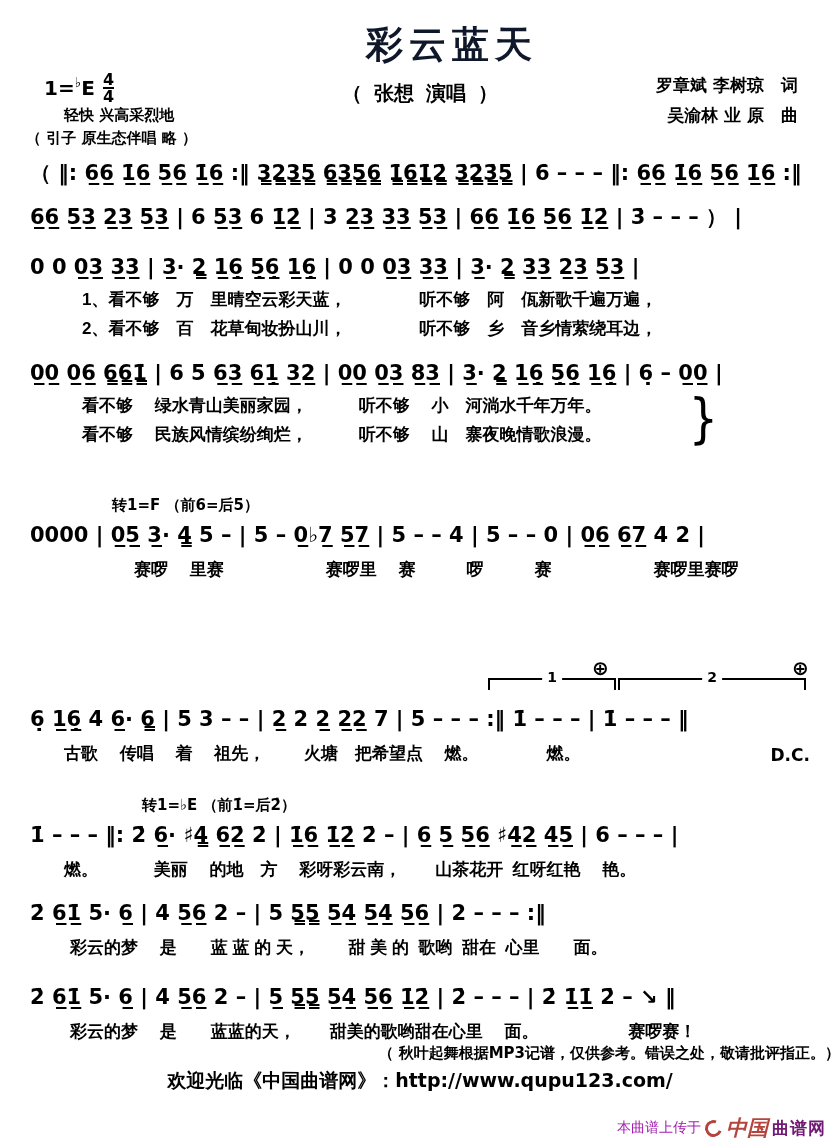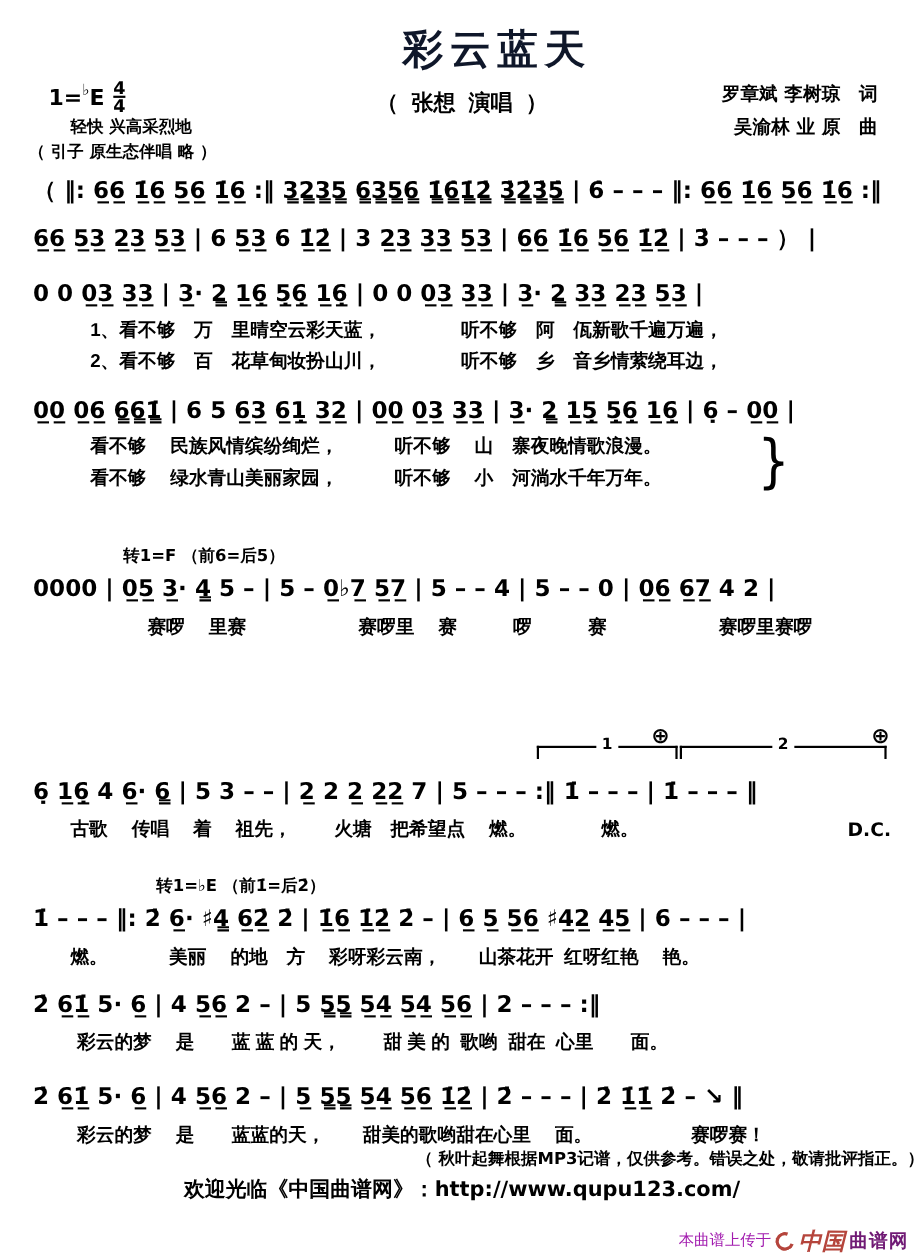--- a/index.html
+++ b/index.html
@@ -94,23 +94,23 @@
     <div class="notation">6̲6̲ 5̲3̲ 2̲3̲ 5̲3̲ | 6 5̲3̲ 6 1̲̇2̲̇ | 3 2̲3̲ 3̲3̲ 5̲3̲ | 6̲6̲ 1̲̇6̲ 5̲6̲ 1̲̇2̲̇ | 3̇ – – – ） |</div>
   </div>
 
   <div class="system s3">
     <div class="notation">0 0 0̲3̲ 3̲3̲ | 3̲· 2̳ 1̲6̲̣ 5̲̣6̲̣ 1̲6̲̣ | 0 0 0̲3̲ 3̲3̲ | 3̲· 2̳ 3̲3̲ 2̲3̲ 5̲3̲ |</div>
     <div class="lyrics">1、看不够　万　里晴空云彩天蓝，　　　　 听不够　阿　佤新歌千遍万遍，</div>
     <div class="lyrics">2、看不够　百　花草甸妆扮山川，　　　　 听不够　乡　音乡情萦绕耳边，</div>
   </div>
 
   <div class="system s4">
-    <div class="notation">0̲0̲ 0̲6̲ 6̳6̳1̳̇ | 6 5 6̲3̲ 6̲1̲̣ 3̲2̲ | 0̲0̲ 0̲3̲ 3̲3̲ | 3̲· 2̳ 1̲5̲̣ 5̲̣6̲̣ 1̲6̲̣ | 6̣ – 0̲0̲ |</div>
+    <div class="notation">0̲0̲ 0̲6̲ 6̳6̳1̳̇ | 6 5 6̲3̲ 6̲1̲̣ 3̲2̲ | 0̲0̲ 0̲3̲ 8̲3̲ | 3̲· 2̳ 1̲6̲̣ 5̲̣6̲̣ 1̲6̲̣ | 6̣ – 0̲0̲ |</div>
+    <div class="lyrics">看不够　 绿水青山美丽家园，　　　听不够　 小　河淌水千年万年。</div>
     <div class="lyrics">看不够　 民族风情缤纷绚烂，　　　听不够　 山　寨夜晚情歌浪漫。</div>
-    <div class="lyrics">看不够　 绿水青山美丽家园，　　　听不够　 小　河淌水千年万年。</div>
     <div class="brace">}</div>
   </div>
 
   <div class="system s5">
     <div class="marker">转1=F （前6=后5）</div>
     <div class="notation">0000 | 0̲5̲ 3̲· 4̳ 5 – | 5 – 0̲♭7̲ 5̲7̲ | 5 – – 4 | 5 – – 0 | 0̲6̲ 6̲7̲ 4 2 |</div>
     <div class="lyrics">赛啰　 里赛　　　　　　赛啰里　 赛　　　啰　　　赛　　　　　　赛啰里赛啰</div>
   </div>
 
 

